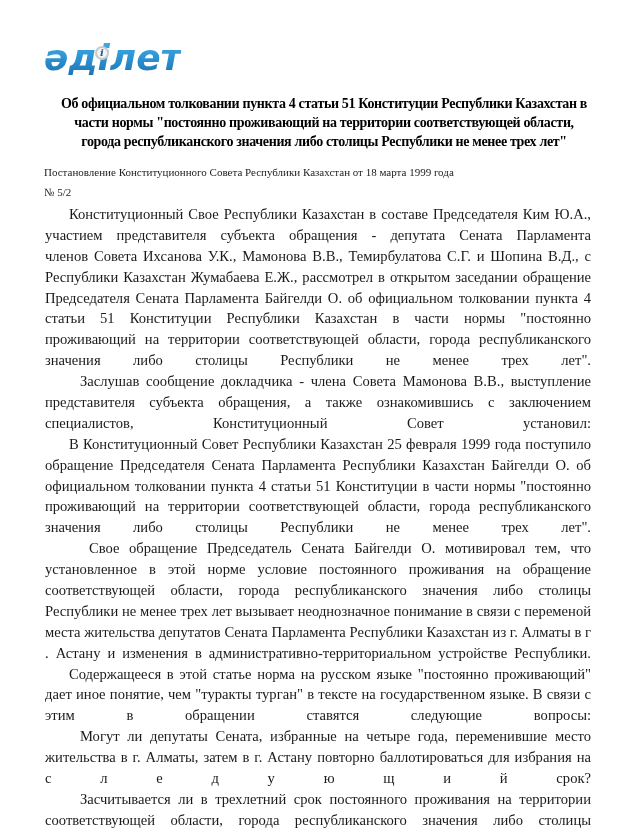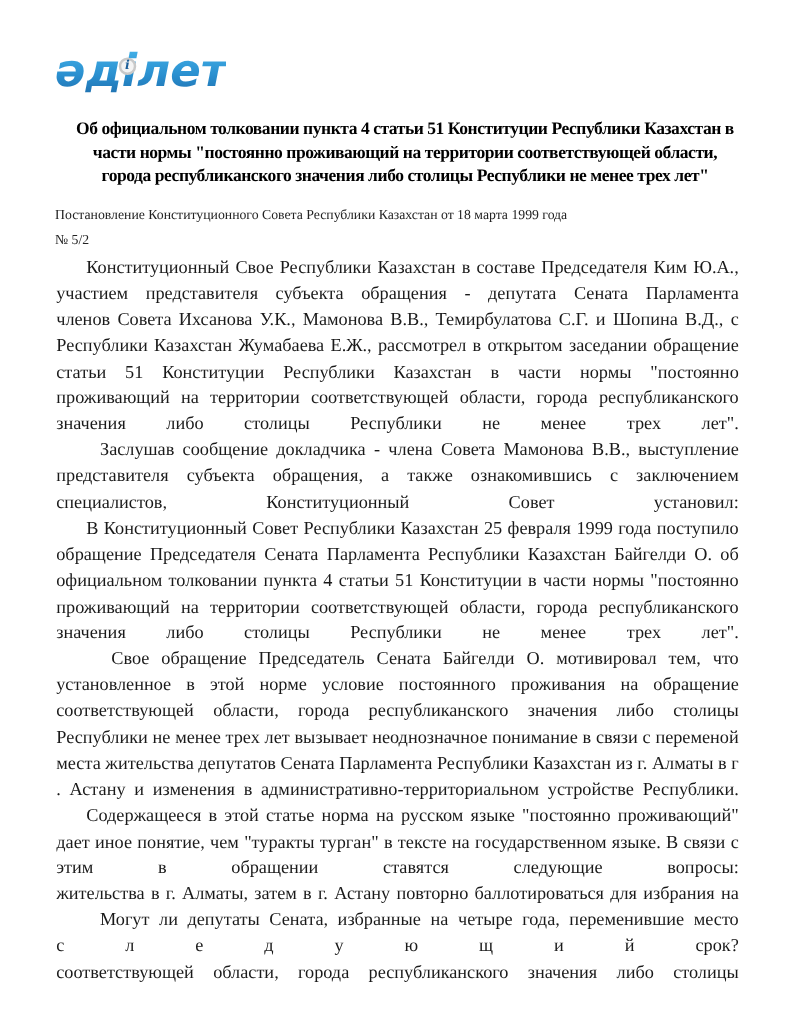--- a/index.html
+++ b/index.html
@@ -123,37 +123,39 @@
 <div class="subtitle">
   <span class="sl">Постановление Конституционного Совета Республики Казахстан от 18 марта 1999 года</span>
   <span class="sl">№ 5/2</span>
 </div>
 
 <div class="body">
   <span class="ln ind1">Конституционный Свое Республики Казахстан в составе Председателя Ким Ю.А.,</span>
   <span class="ln">участием представителя субъекта обращения - депутата Сената Парламента</span>
   <span class="ln">членов Совета Ихсанова У.К., Мамонова В.В., Темирбулатова С.Г. и Шопина В.Д., с</span>
   <span class="ln">Республики Казахстан Жумабаева Е.Ж., рассмотрел в открытом заседании обращение</span>
+  <span class="ln">Председателя Сената Парламента Байгелди О. об официальном толковании пункта 4</span>
   <span class="ln">статьи 51 Конституции Республики Казахстан в части нормы "постоянно</span>
   <span class="ln">проживающий на территории соответствующей области, города республиканского</span>
   <span class="ln">значения либо столицы Республики не менее трех лет".</span>
   <span class="ln ind2">Заслушав сообщение докладчика - члена Совета Мамонова В.В., выступление</span>
   <span class="ln">представителя субъекта обращения, а также ознакомившись с заключением</span>
   <span class="ln">специалистов, Конституционный Совет установил:</span>
   <span class="ln ind1">В Конституционный Совет Республики Казахстан 25 февраля 1999 года поступило</span>
   <span class="ln">обращение Председателя Сената Парламента Республики Казахстан Байгелди О. об</span>
   <span class="ln">официальном толковании пункта 4 статьи 51 Конституции в части нормы "постоянно</span>
   <span class="ln">проживающий на территории соответствующей области, города республиканского</span>
   <span class="ln">значения либо столицы Республики не менее трех лет".</span>
   <span class="ln ind3">Свое обращение Председатель Сената Байгелди О. мотивировал тем, что</span>
   <span class="ln">установленное в этой норме условие постоянного проживания на обращение</span>
   <span class="ln">соответствующей области, города республиканского значения либо столицы</span>
   <span class="ln">Республики не менее трех лет вызывает неоднозначное понимание в связи с переменой</span>
   <span class="ln">места жительства депутатов Сената Парламента Республики Казахстан из г. Алматы в г</span>
   <span class="ln">. Астану и изменения в административно-территориальном устройстве Республики.</span>
   <span class="ln ind1">Содержащееся в этой статье норма на русском языке "постоянно проживающий"</span>
   <span class="ln">дает иное понятие, чем "туракты турган" в тексте на государственном языке. В связи с</span>
   <span class="ln">этим в обращении ставятся следующие вопросы:</span>
+  <span class="ln ind2">Могут ли депутаты Сената, избранные на четыре года, переменившие место</span>
   <span class="ln">жительства в г. Алматы, затем в г. Астану повторно баллотироваться для избрания на</span>
-  <span class="ln ind2">Могут ли депутаты Сената, избранные на четыре года, переменившие место</span>
   <span class="ln">с л е д у ю щ и й срок?</span>
+  <span class="ln ind2">Засчитывается ли в трехлетний срок постоянного проживания на территории</span>
   <span class="ln">соответствующей области, города республиканского значения либо столицы</span>
 </div>
 
 </body></html>

